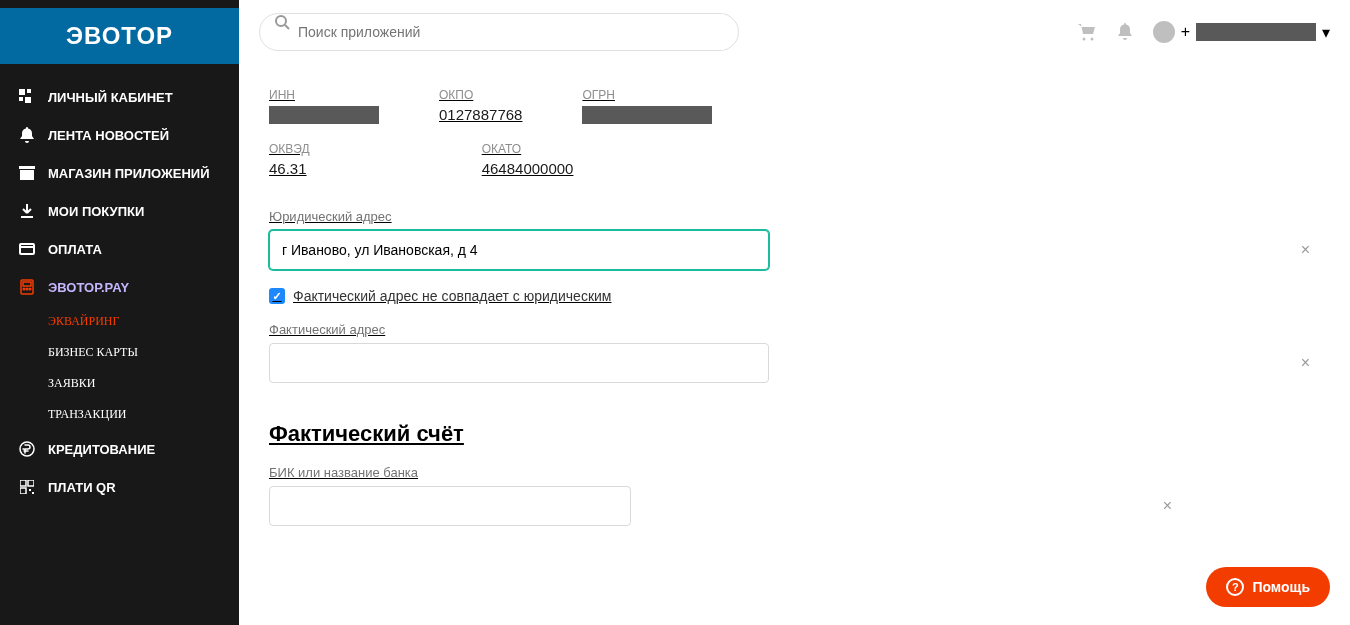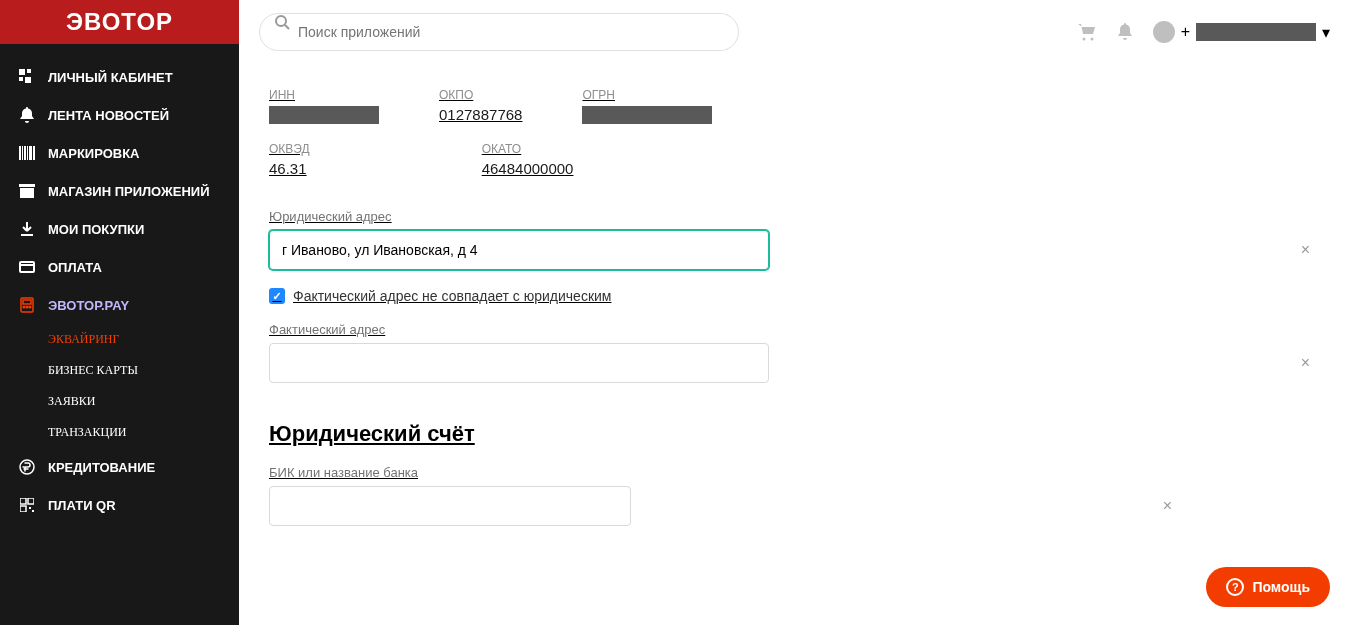--- a/index.html
+++ b/index.html
@@ -1,19 +1,19 @@
 <!DOCTYPE html>
 <html><head>
 <meta charset="utf-8">
 <style>
 * { margin: 0; padding: 0; box-sizing: border-box; }
 body { font-family: Arial, sans-serif; background: #fff; width: 1350px; height: 625px; overflow: hidden; }
 .layout { display: flex; height: 100%; }
 .sidebar { width: 239px; background: #181818; color: #fff; flex-shrink: 0; display: flex; flex-direction: column; }
-.logo { background: #b91c1c; height: 44px; display: flex; align-items: center; justify-content: center; font-size: 24px; font-weight: 900; letter-spacing: 1px; color: #fff; }
+.logo { background: #0369a1; height: 56px; display: flex; align-items: center; justify-content: center; font-size: 24px; font-weight: 900; letter-spacing: 1px; color: #fff; margin-top: 8px; }
 .nav { padding: 14px 0; }
 .nav-item { display: flex; align-items: center; padding: 10px 18px; font-size: 13px; font-weight: 700; color: #fff; cursor: pointer; }
 .nav-item.active { color: #c4b5fd; }
 .nav-item .icon { width: 18px; height: 18px; margin-right: 12px; flex-shrink: 0; display: inline-flex; align-items: center; justify-content: center; }
 .sub-nav { padding-left: 48px; }
 .sub-item { padding: 8px 0; font-size: 12px; font-weight: 500; color: #fff; cursor: pointer; font-family: Liberation Serif, serif; }
 .sub-item.active { color: #f33d00; }
 .main { flex: 1; display: flex; flex-direction: column; overflow: hidden; }
 .topbar { height: 64px; display: flex; align-items: center; padding: 0 20px; }
 .search { flex: 0 0 480px; display: flex; border: 1px solid #e0e0e0; border-radius: 22px; height: 38px; padding: 0 14px; margin-right: 20px; }
@@ -70,33 +70,20 @@
         <span class="icon">
             <svg width="14" height="16" viewBox="0 0 14 16" fill="#fff">
               <path d="M7 0a1 1 0 00-1 1v.6A5 5 0 002 6v3l-2 3h14l-2-3V6a5 5 0 00-4-4.4V1a1 1 0 00-1-1zM5 14a2 2 0 004 0H5z"></path>
             </svg>
           </span>
         <span>ЛЕНТА НОВОСТЕЙ</span>
       </div>
       <div class="nav-item">
         <span class="icon">
             <svg width="16" height="14" viewBox="0 0 16 14" fill="#fff">
-              <rect x="0" y="0" width="2" height="14"></rect>
-              <rect x="3" y="0" width="1" height="14"></rect>
-              <rect x="5" y="0" width="2" height="14"></rect>
-              <rect x="8" y="0" width="1" height="14"></rect>
-              <rect x="10" y="0" width="3" height="14"></rect>
-              <rect x="14" y="0" width="2" height="14"></rect>
-            </svg>
-          </span>
-        <span>МАРКИРОВКА</span>
-      </div>
-      <div class="nav-item">
-        <span class="icon">
-            <svg width="16" height="14" viewBox="0 0 16 14" fill="#fff">
               <path d="M0 0h16v3H0zM1 4h14v10H1z"></path>
             </svg>
           </span>
         <span>МАГАЗИН ПРИЛОЖЕНИЙ</span>
       </div>
       <div class="nav-item">
         <span class="icon">
             <svg width="14" height="16" viewBox="0 0 14 16" fill="none" stroke="#fff" stroke-width="2">
               <path d="M7 1v9m0 0L3 6m4 4l4-4M1 14h12"></path>
             </svg>
@@ -224,21 +211,21 @@
         <span class="checkbox">✓</span>
         <span class="checkbox-label">Фактический адрес не совпадает с юридическим</span>
       </div>
 
       <div class="field-label">Фактический адрес</div>
       <div class="input-wrap">
         <input class="input-text" type="text" value="" style="">
         <button class="clear-btn">×</button>
       </div>
 
-      <h2 class="h2">Юридический счёт</h2>
+      <h2 class="h2">Фактический счёт</h2>
       <div class="field-label">БИК или название банка</div>
       <div class="input-wrap">
         <input class="input-text input-small" type="text" value="" style="">
         <button class="clear-btn" style="right:148px">×</button>
       </div>
 
     </div>
   </main>
 </div>
 

